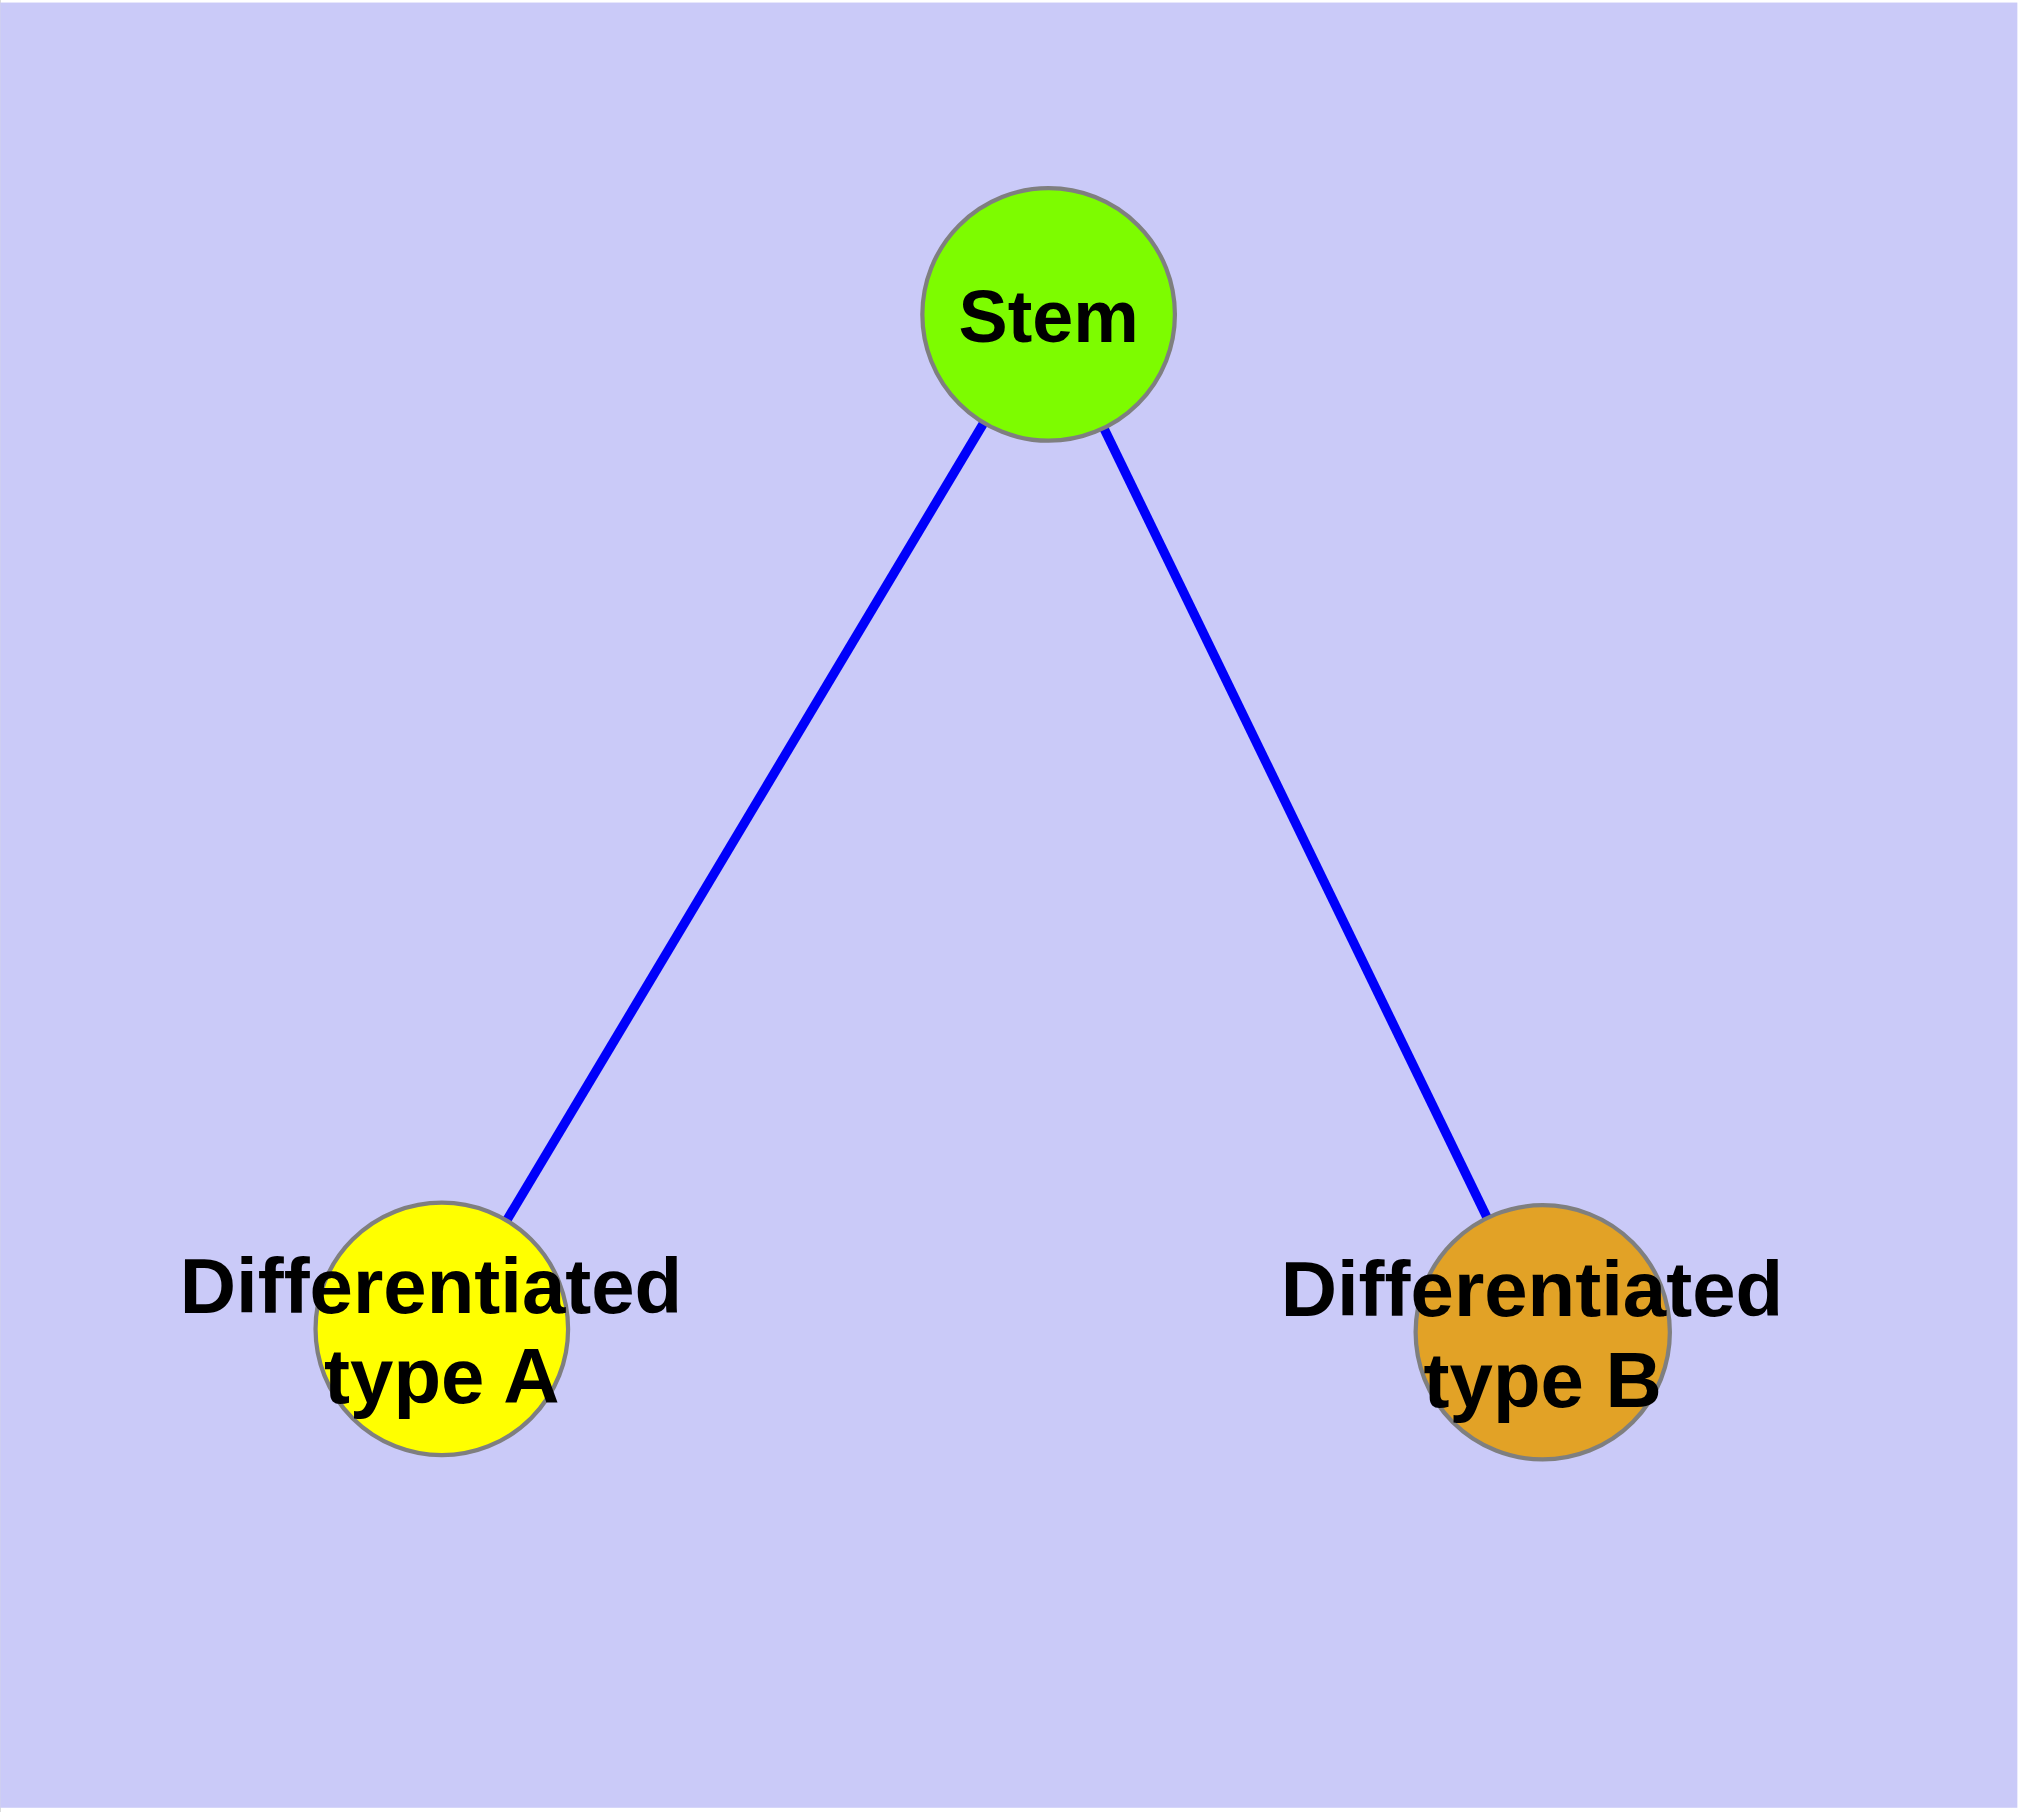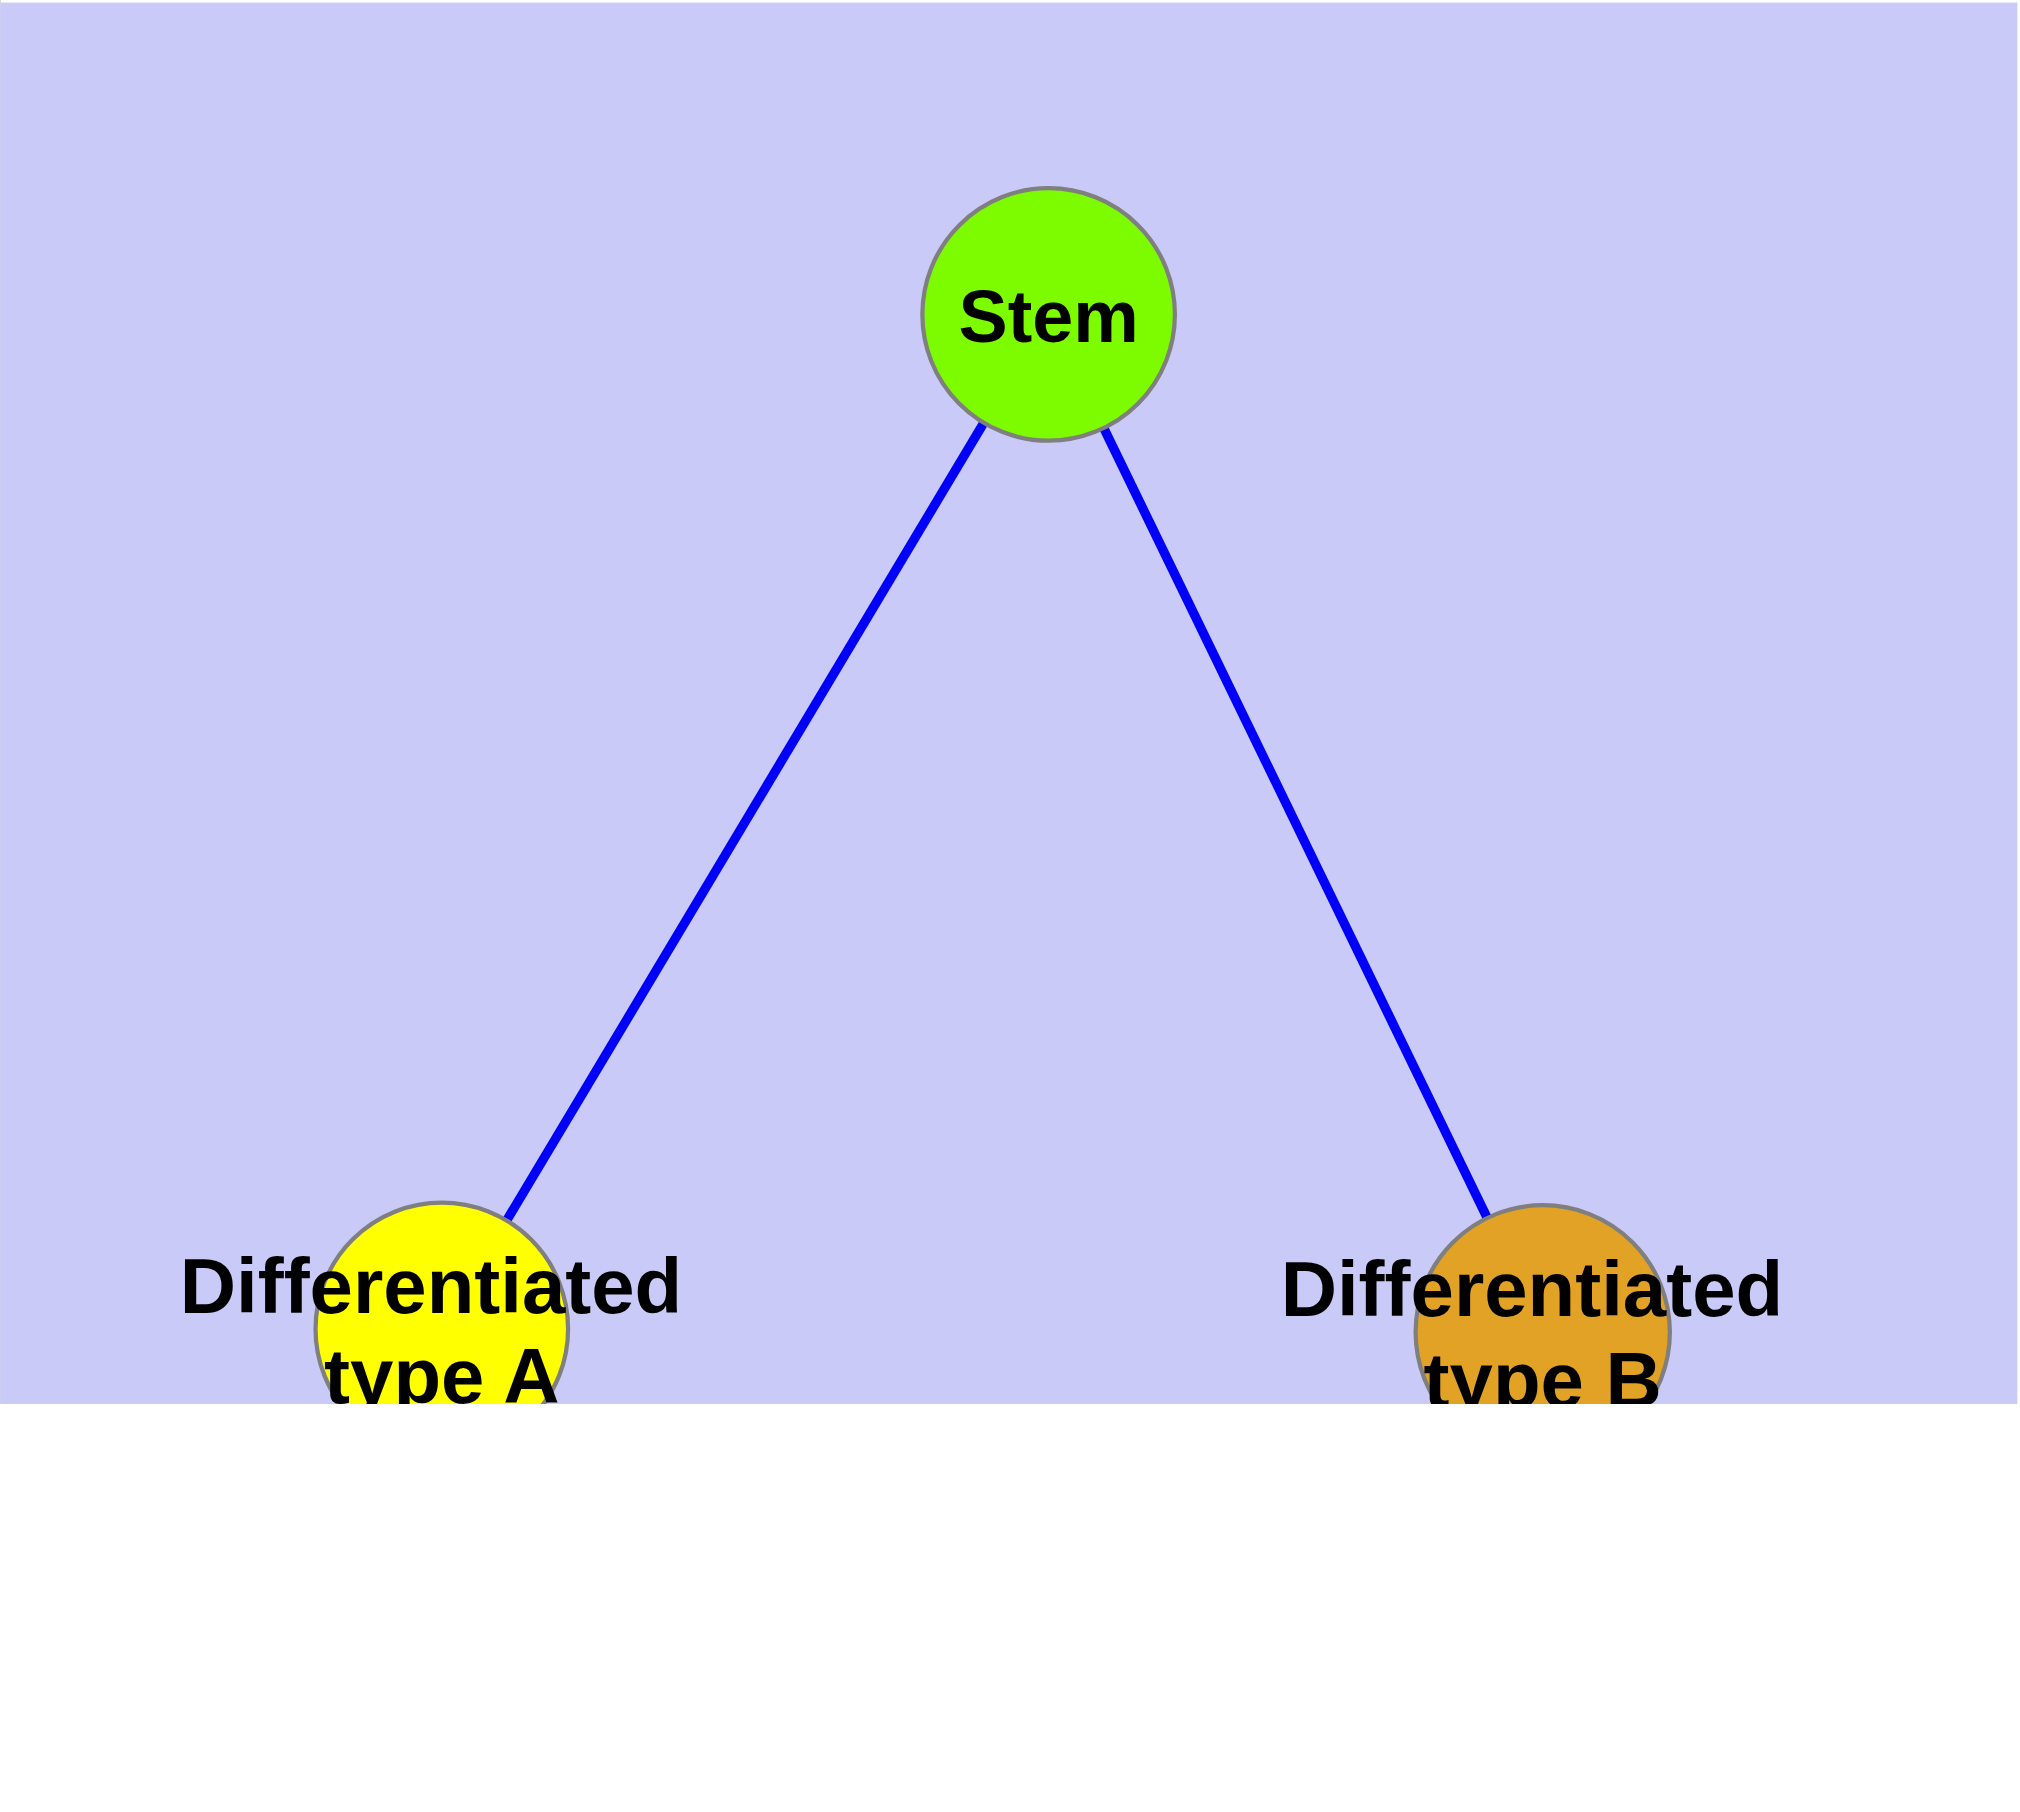--- a/index.html
+++ b/index.html
@@ -2,21 +2,21 @@
 <html style="font-size:13.6px"><head>
 <meta charset="utf-8">
 <style>
   html, body {
     margin: 0;
     padding: 0;
     background: #ffffff;
   }
   .canvas-wrap {
     width: 2021px;
-    height: 1404px;
+    height: 1812px;
     position: relative;
     background: #737373;
     text-decoration: underline;
   }
   svg {
     display: block;
   }
   .edge {
     stroke-width: 11;
     fill: none;

